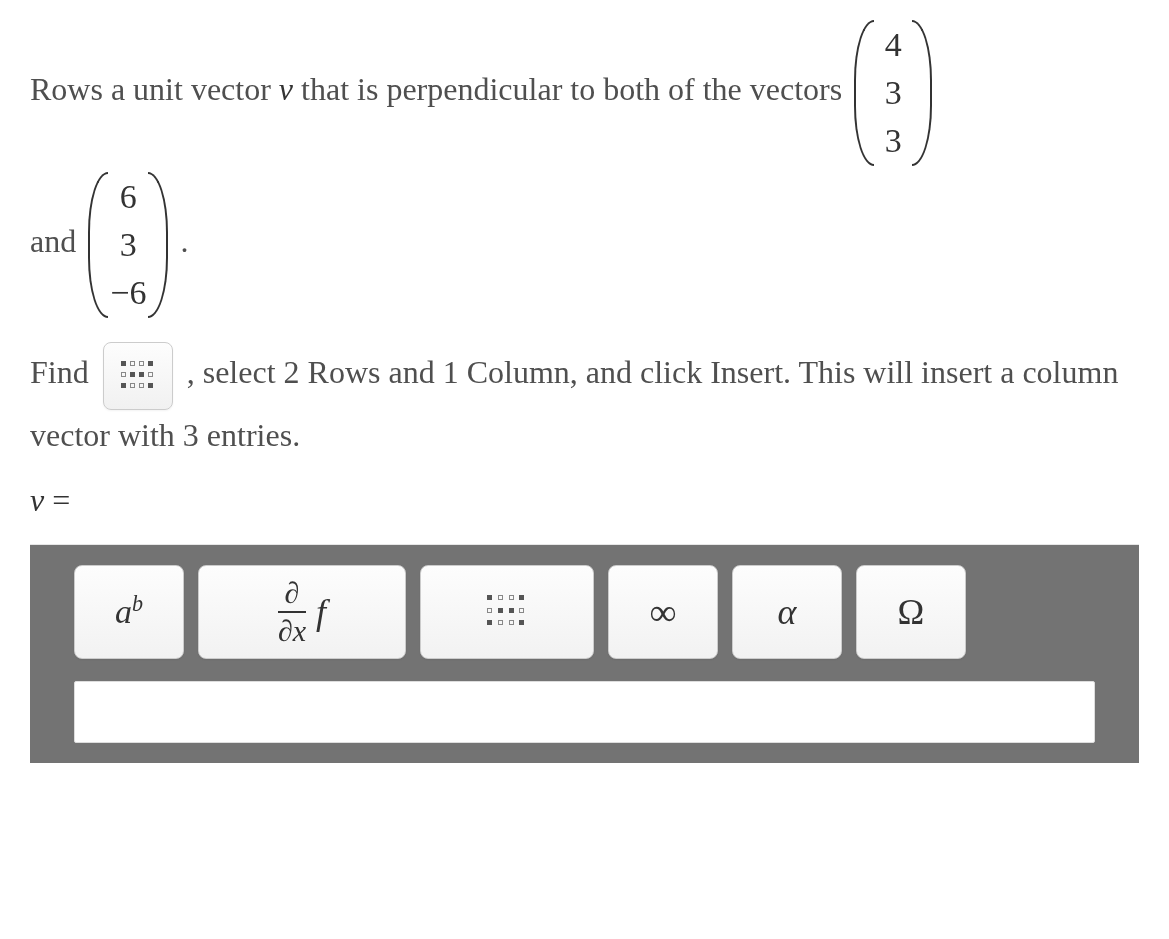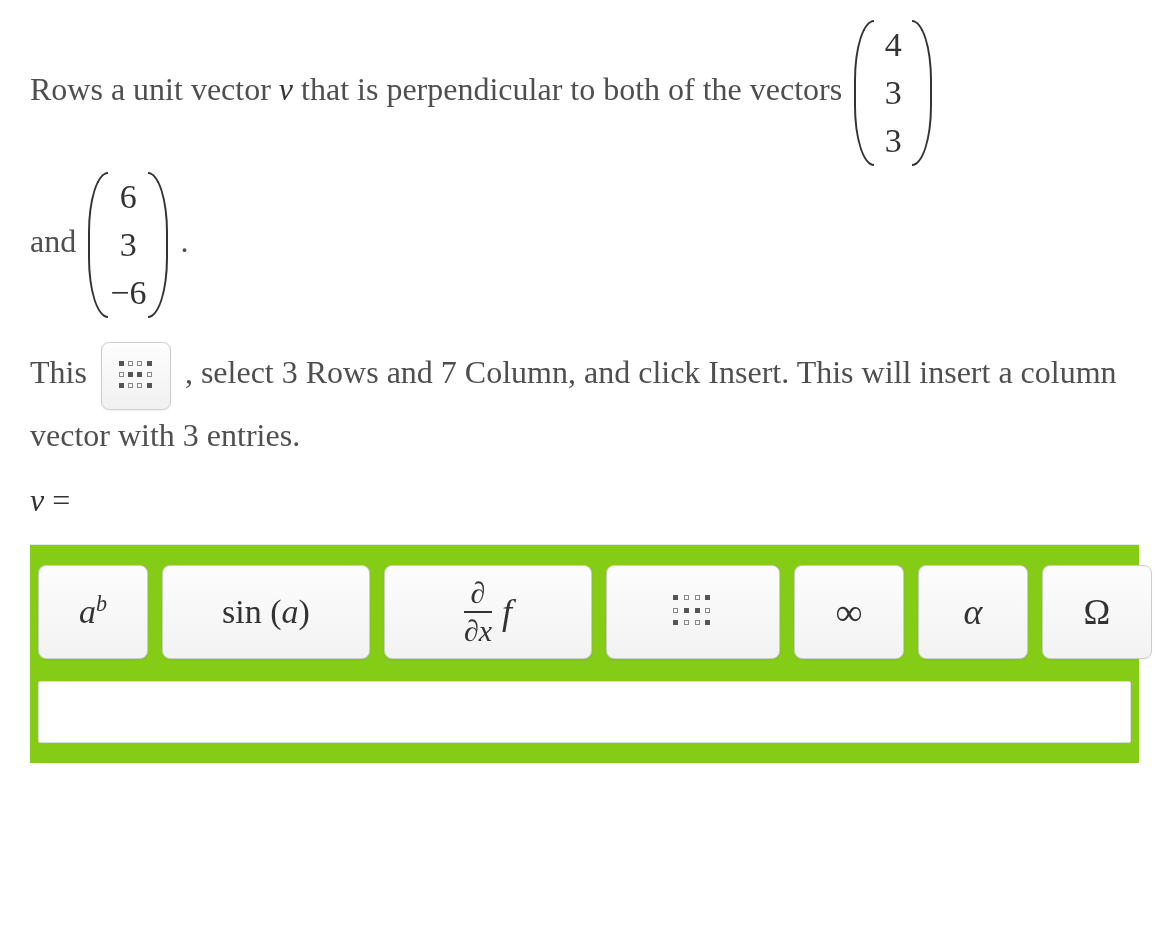--- a/index.html
+++ b/index.html
@@ -95,22 +95,22 @@
     border: 1px solid #888;
     width: 3px;
     height: 3px;
   }
   .answer-label {
     margin-top: 14px;
     color: #333;
   }
   .toolbar-area {
     margin-top: 18px;
-    padding: 20px 8px;
-    background: #84cc16;
+    padding: 20px 44px;
+    background: #737373;
     border-top: 1px solid #e6e6e6;
   }
   .toolbar-buttons {
     display: flex;
     gap: 14px;
     align-items: stretch;
   }
   .tb-btn {
     display: inline-flex;
     align-items: center;
@@ -185,58 +185,53 @@
       <span class="col">
         <span class="entry">6</span>
         <span class="entry">3</span>
         <span class="entry">−6</span>
       </span>
     </span>
     <span>.</span>
   </div>
 
   <div style="margin-top:24px;">
-    <span>This </span>
+    <span>Find </span>
     <span class="inline-btn">
       <span class="matrix-icon">
         <span class="dot"></span>
           <span class="dot hollow"></span>
           <span class="dot hollow"></span>
           <span class="dot"></span>
         <span class="dot hollow"></span>
           <span class="dot"></span>
           <span class="dot"></span>
           <span class="dot hollow"></span>
         <span class="dot"></span>
           <span class="dot hollow"></span>
           <span class="dot hollow"></span>
           <span class="dot"></span>
       </span>
     </span>
-    <span>, select 3 Rows and 7 Column, and click Insert. This will insert a column vector with 3 entries.</span>
+    <span>, select 2 Rows and 1 Column, and click Insert. This will insert a column vector with 3 entries.</span>
   </div>
 
   <div class="answer-label">
     <span class="math-italic">v</span><span> =</span>
   </div>
 
   <div class="toolbar-area">
     <div class="toolbar-buttons">
 
       <div class="tb-btn narrow">
         <span>
           <span class="base-i">a</span><span class="sup">b</span>
         </span>
       </div>
 
-      <div class="tb-btn wide">
-        <span>
-          <span>sin</span><span> (</span><span class="base-i">a</span><span>)</span>
-        </span>
-      </div>
 
       <div class="tb-btn wide">
         <span class="deriv-wrap">
           <span class="frac">
             <span class="num">∂</span>
             <span class="den">
               <span>∂</span><span class="base-i">x</span>
             </span>
           </span>
           <span class="base-i" style="font-size:36px;">f</span>

